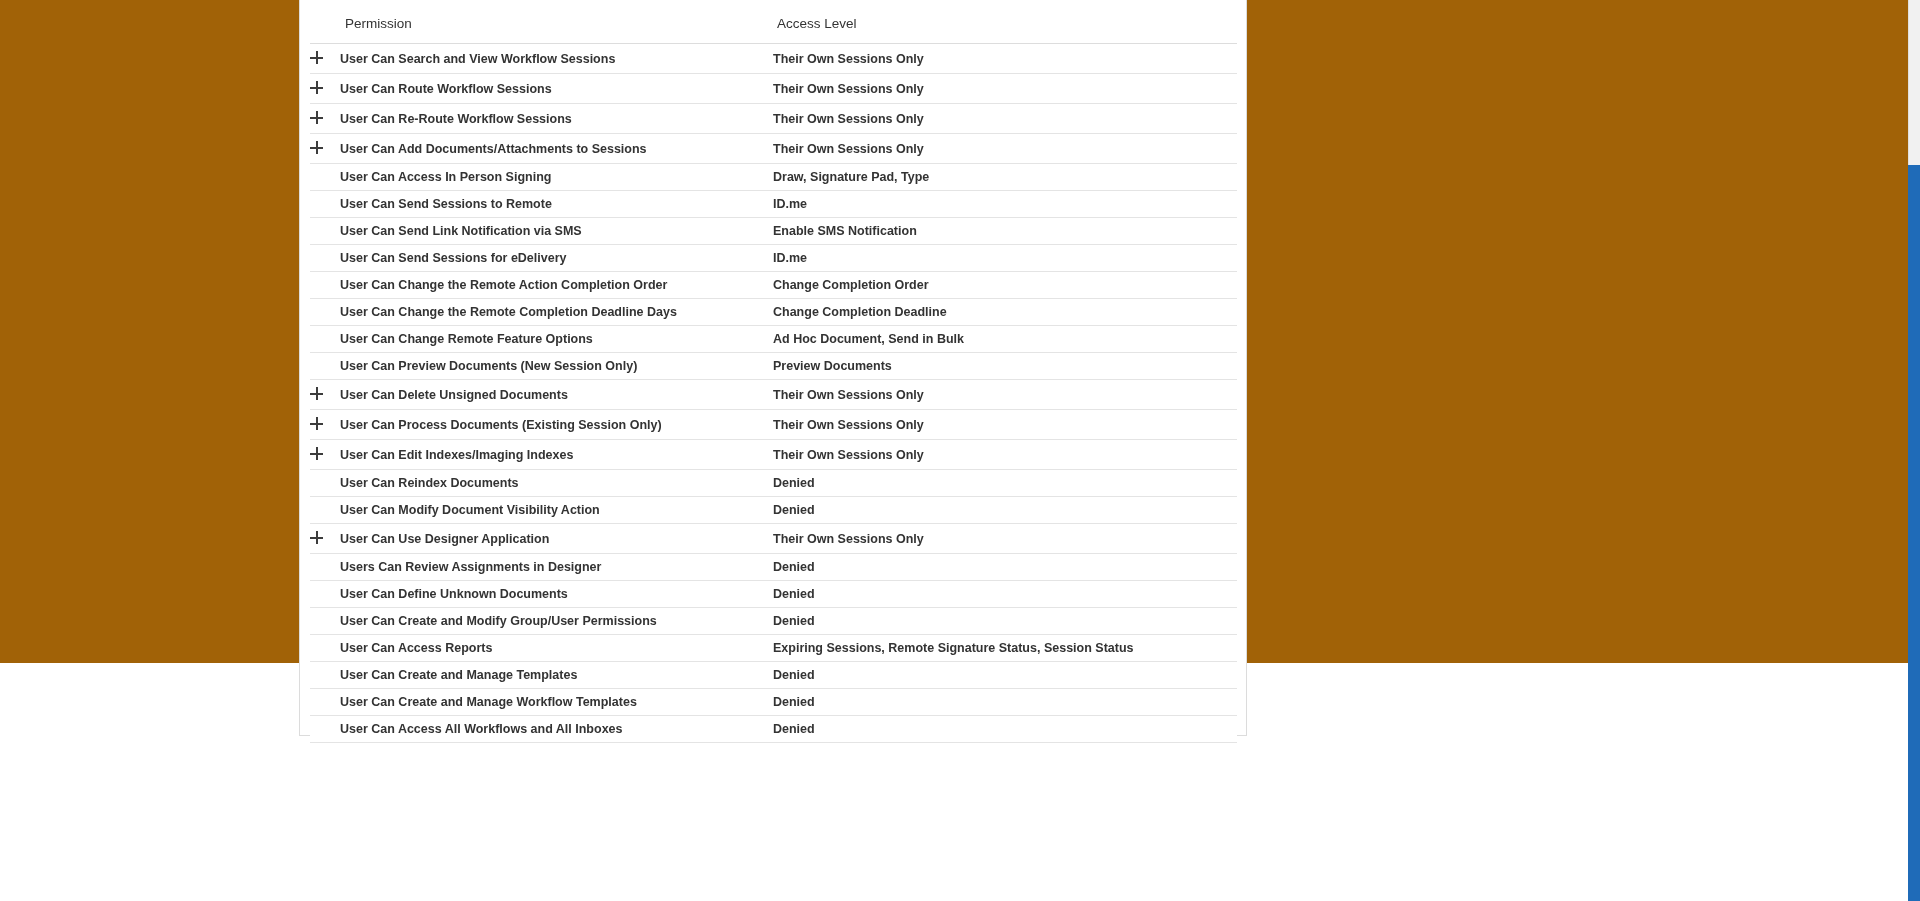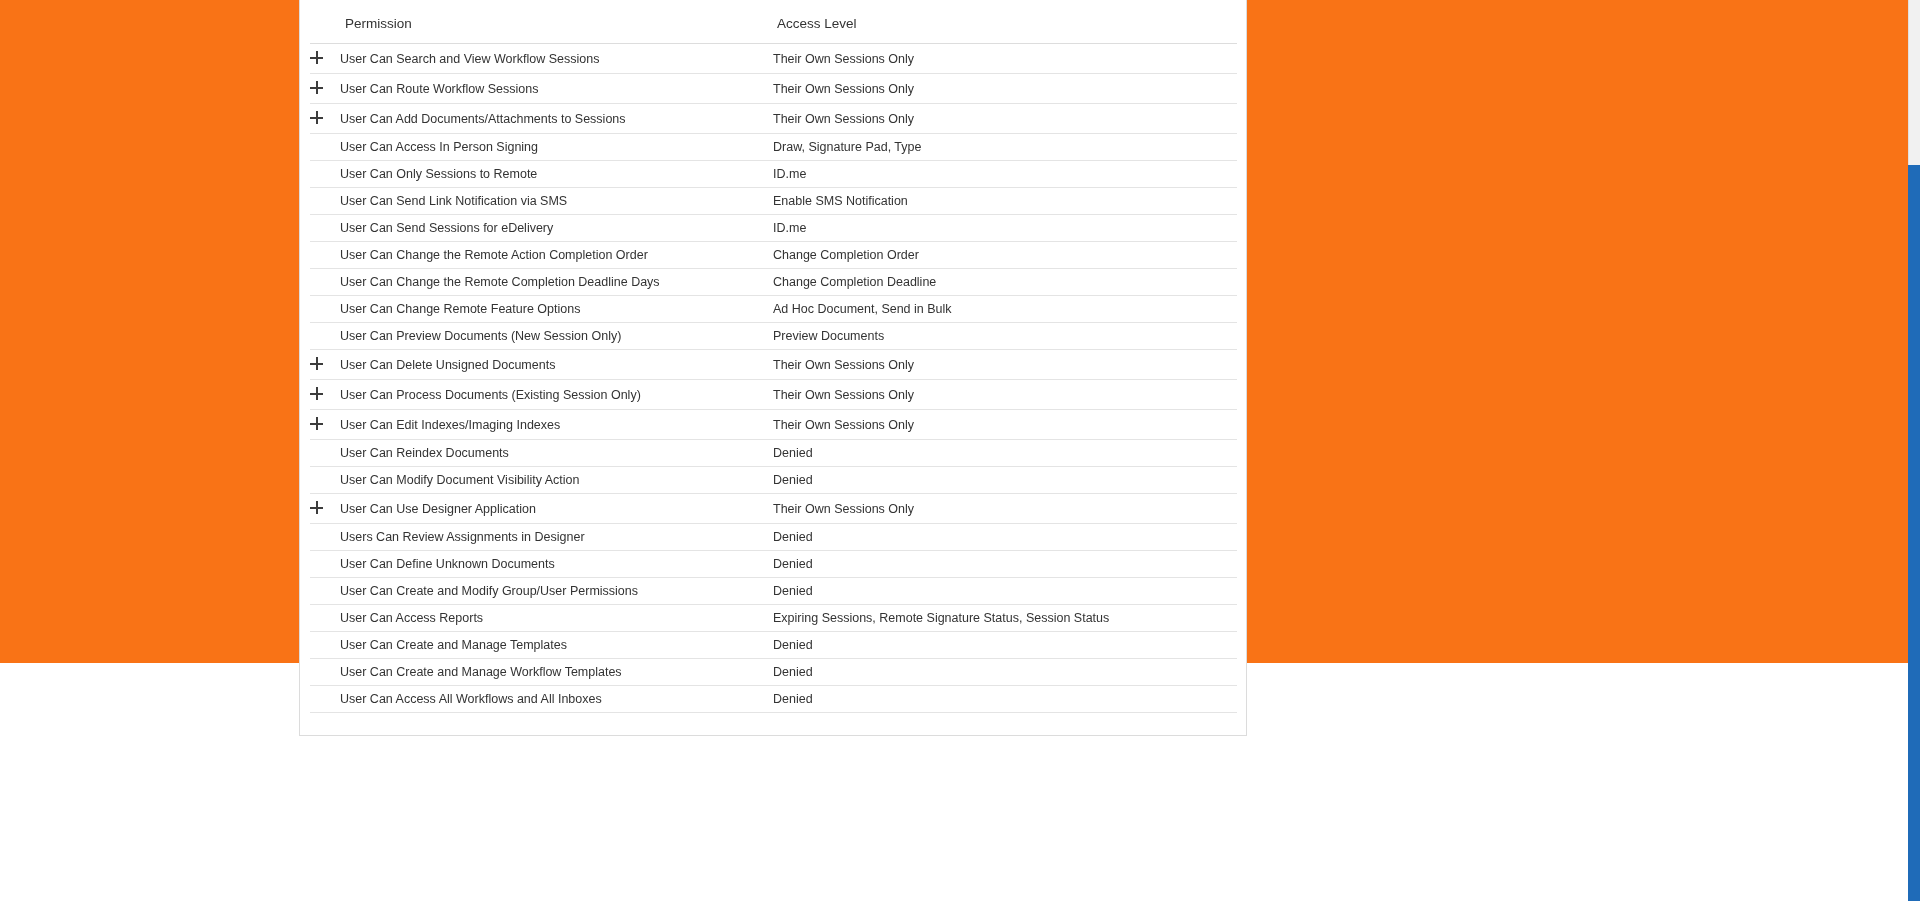--- a/index.html
+++ b/index.html
@@ -9,21 +9,21 @@
     width: 1920px;
     height: 901px;
     overflow: hidden;
     font-family: "Liberation Sans", sans-serif;
   }
 
   .page {
     position: relative;
     width: 1920px;
     height: 663px;
-    background: #f97316;
+    background: #a16207;
   }
 
   
   .panel {
     position: absolute;
     left: 299px;
     top: 0px;
     width: 948px;
     height: 736px;
     background: #ffffff;
@@ -63,20 +63,21 @@
     padding: 6px 0 12px 0;
     border-bottom: 1px solid #dddddd;
     background: #ffffff;
   }
   .perm-table thead th.col-expander { width: 26px; padding-left: 4px; }
   .perm-table thead th.col-permission { padding-left: 5px; }
   .perm-table thead th.col-access { width: 460px; padding-left: 4px; margin-top: 39px; }
 
   .perm-table tbody tr {
     border-bottom: 1px solid #e4e4e4;
+    font-weight: bold;
   }
   .perm-table tbody tr:last-child {
     border-bottom: 1px solid #e4e4e4;
   }
 
   .perm-table tbody td {
     padding: 7px 0 7px 0;
     vertical-align: middle;
     height: 12px;
     line-height: 12px;
@@ -160,31 +161,36 @@
             <td class="cell-permission">User Can Search and View Workflow Sessions</td>
             <td class="cell-access">Their Own Sessions Only</td>
           </tr>
           <tr>
             <td class="cell-expander"><span class="expander"></span></td>
             <td class="cell-permission">User Can Route Workflow Sessions</td>
             <td class="cell-access">Their Own Sessions Only</td>
           </tr>
           <tr>
             <td class="cell-expander"><span class="expander"></span></td>
+            <td class="cell-permission">User Can Re-Route Workflow Sessions</td>
+            <td class="cell-access">Their Own Sessions Only</td>
+          </tr>
+          <tr>
+            <td class="cell-expander"><span class="expander"></span></td>
             <td class="cell-permission">User Can Add Documents/Attachments to Sessions</td>
             <td class="cell-access">Their Own Sessions Only</td>
           </tr>
           <tr>
             <td class="cell-expander"></td>
             <td class="cell-permission">User Can Access In Person Signing</td>
             <td class="cell-access">Draw, Signature Pad, Type</td>
           </tr>
           <tr>
             <td class="cell-expander"></td>
-            <td class="cell-permission">User Can Only Sessions to Remote</td>
+            <td class="cell-permission">User Can Send Sessions to Remote</td>
             <td class="cell-access">ID.me</td>
           </tr>
           <tr>
             <td class="cell-expander"></td>
             <td class="cell-permission">User Can Send Link Notification via SMS</td>
             <td class="cell-access">Enable SMS Notification</td>
           </tr>
           <tr>
             <td class="cell-expander"></td>
             <td class="cell-permission">User Can Send Sessions for eDelivery</td>

